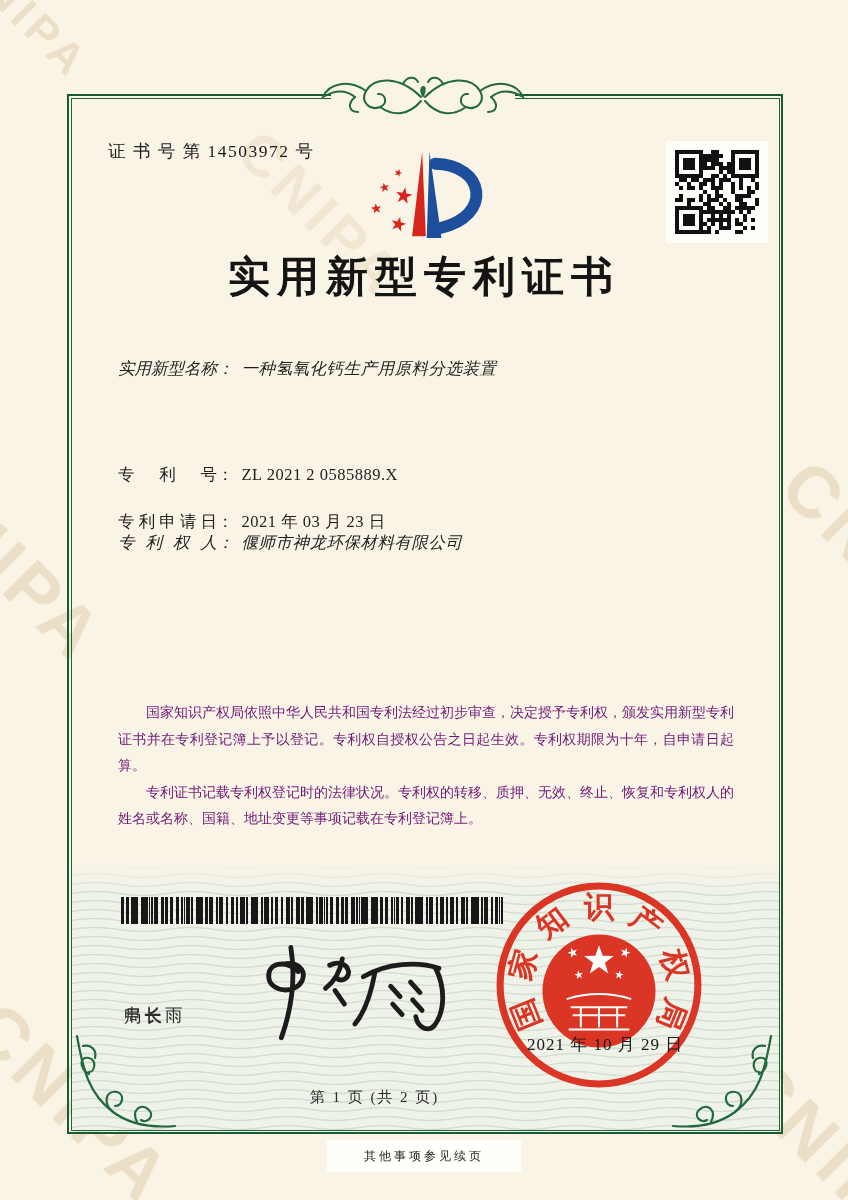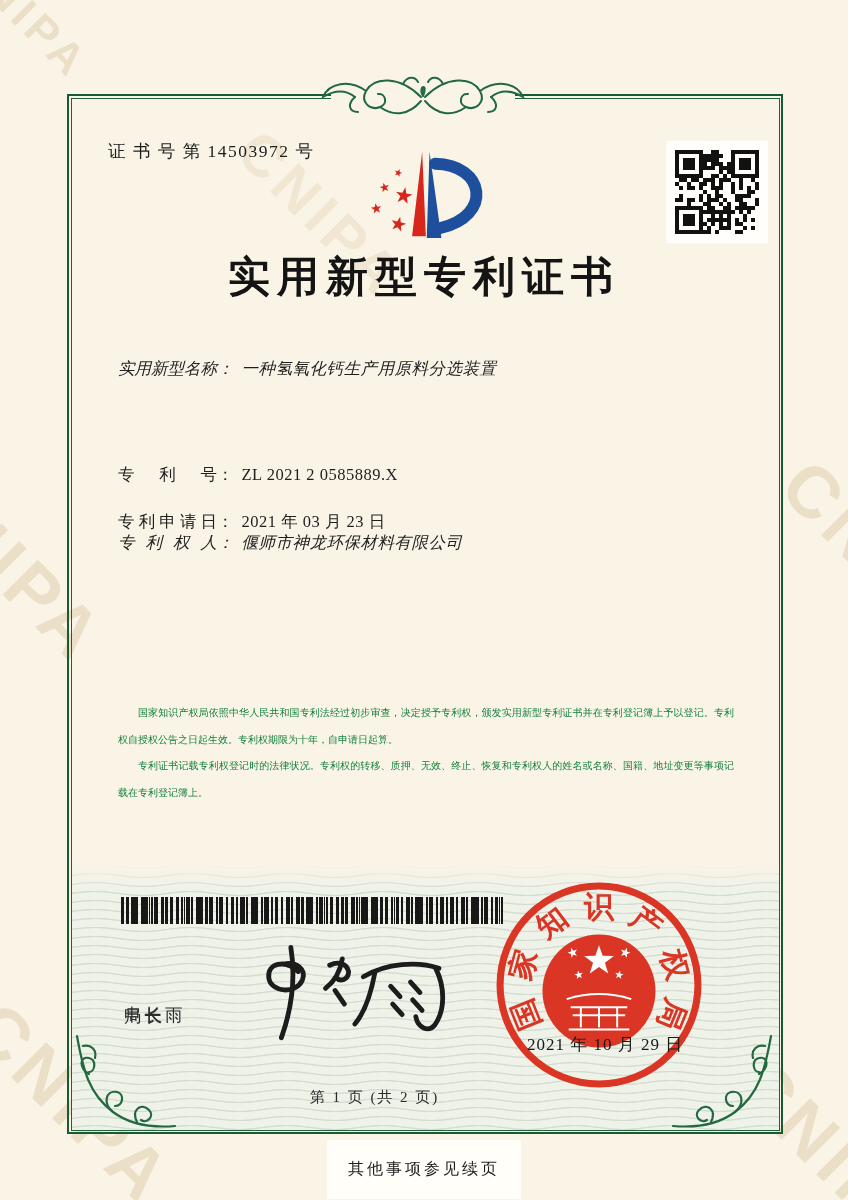--- a/index.html
+++ b/index.html
@@ -48,22 +48,22 @@
   .flabel{display:inline-block;width:99px;text-align:justify;text-align-last:justify;
           vertical-align:bottom;}
   .fcolon{display:inline-block;margin-right:8px;}
   .fvalue{white-space:pre-wrap;letter-spacing:0.5px;}
   #row1{top:358px;font-style:italic;} #row2{top:411px;} #row3{top:464px;}
   #row4{top:511px;} #row5{top:532px;font-style:italic;} #row6{top:607px;}
   #row-grant{top:655px;}
   .grant2{position:absolute;left:332px;top:0;white-space:nowrap;}
 
   
-  .body-text{position:absolute;left:118px;top:700px;width:616px;font-size:10px;
-             line-height:26.5px;text-align:justify;color:#15803d;}
+  .body-text{position:absolute;left:118px;top:700px;width:616px;font-size:14px;
+             line-height:26.5px;text-align:justify;color:#701a75;}
   .body-text p{margin:0;text-indent:2em;}
 
   
   .barcode{position:absolute;left:121px;top:897px;width:384px;height:27px;
     background:
       repeating-linear-gradient(90deg,#171717 0 2px,rgba(0,0,0,0) 2px 5px),
       repeating-linear-gradient(90deg,#171717 0 1px,rgba(0,0,0,0) 1px 7px),
       repeating-linear-gradient(90deg,#171717 0 3px,rgba(0,0,0,0) 3px 11px);}
   .director{position:absolute;left:124px;font-family:"Liberation Sans",sans-serif;
             font-size:17.5px;letter-spacing:3px;color:#2d2d2d;}
@@ -80,23 +80,23 @@
   .seal-ch:nth-of-type(3){transform:translate(-50%,-50%) rotate(-37deg)  translateY(-78px);}
   .seal-ch:nth-of-type(4){transform:translate(-50%,-50%) rotate(0deg)    translateY(-78px);}
   .seal-ch:nth-of-type(5){transform:translate(-50%,-50%) rotate(37deg)   translateY(-78px);}
   .seal-ch:nth-of-type(6){transform:translate(-50%,-50%) rotate(75deg)   translateY(-78px);}
   .seal-ch:nth-of-type(7){transform:translate(-50%,-50%) rotate(112deg)  translateY(-78px);}
   .seal-date{position:absolute;left:505px;top:1033px;width:200px;text-align:center;
              font-size:17px;letter-spacing:1px;color:#181818;z-index:6;}
 
   .page-info{position:absolute;left:0;top:1088px;width:749px;text-align:center;
              font-size:15px;letter-spacing:2px;color:#2b2b2b;}
-  .continuation{position:absolute;left:327px;top:1140px;width:194px;height:59px;
+  .continuation{position:absolute;left:327px;top:1140px;width:194px;height:32px;
                 background:#fffef8;display:flex;align-items:center;justify-content:center;
-                font-size:16px;letter-spacing:3px;color:#1e1e1e;}
+                font-size:12px;letter-spacing:3px;color:#1e1e1e;}
 </style>
 </head>
 <body>
 
 <div class="page">
 
   <span class="wm wm-s" id="wm1">CNIPA</span>
   <span class="wm wm-m" id="wm2">CNIPA</span>
   <span class="wm wm-l" id="wm3">CNIPA</span>
   <span class="wm wm-l" id="wm4">CNIPA</span>

